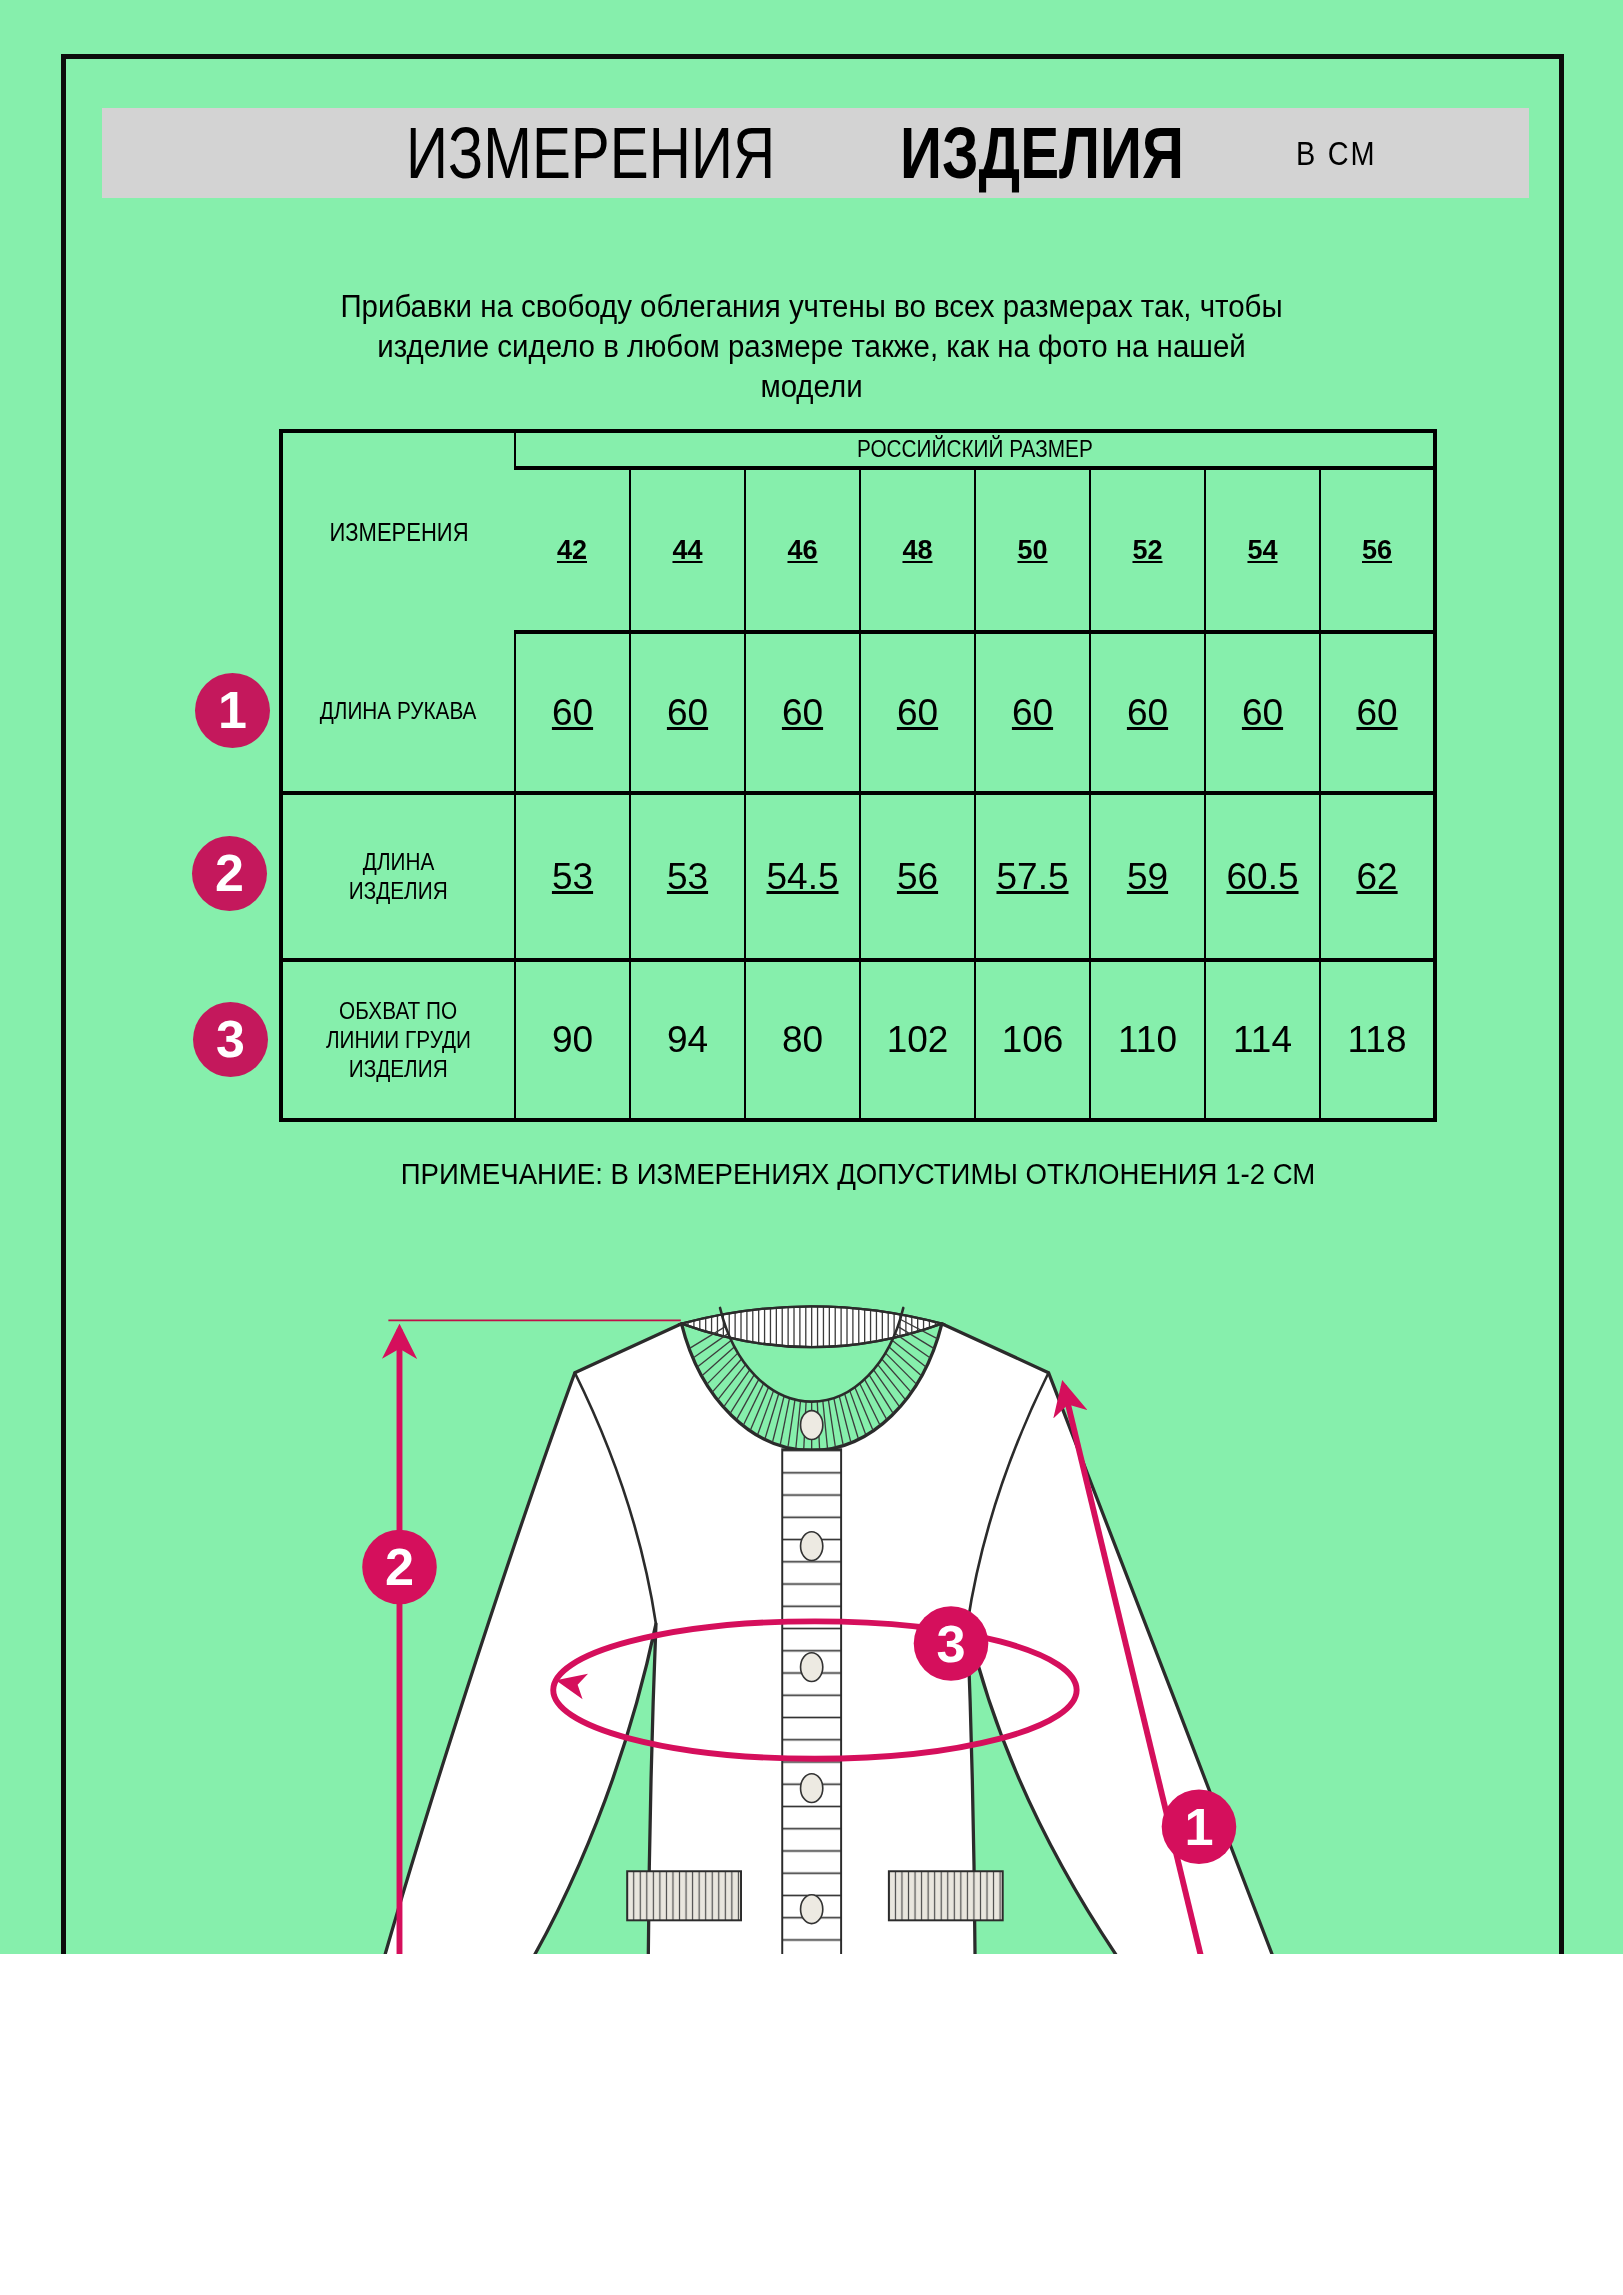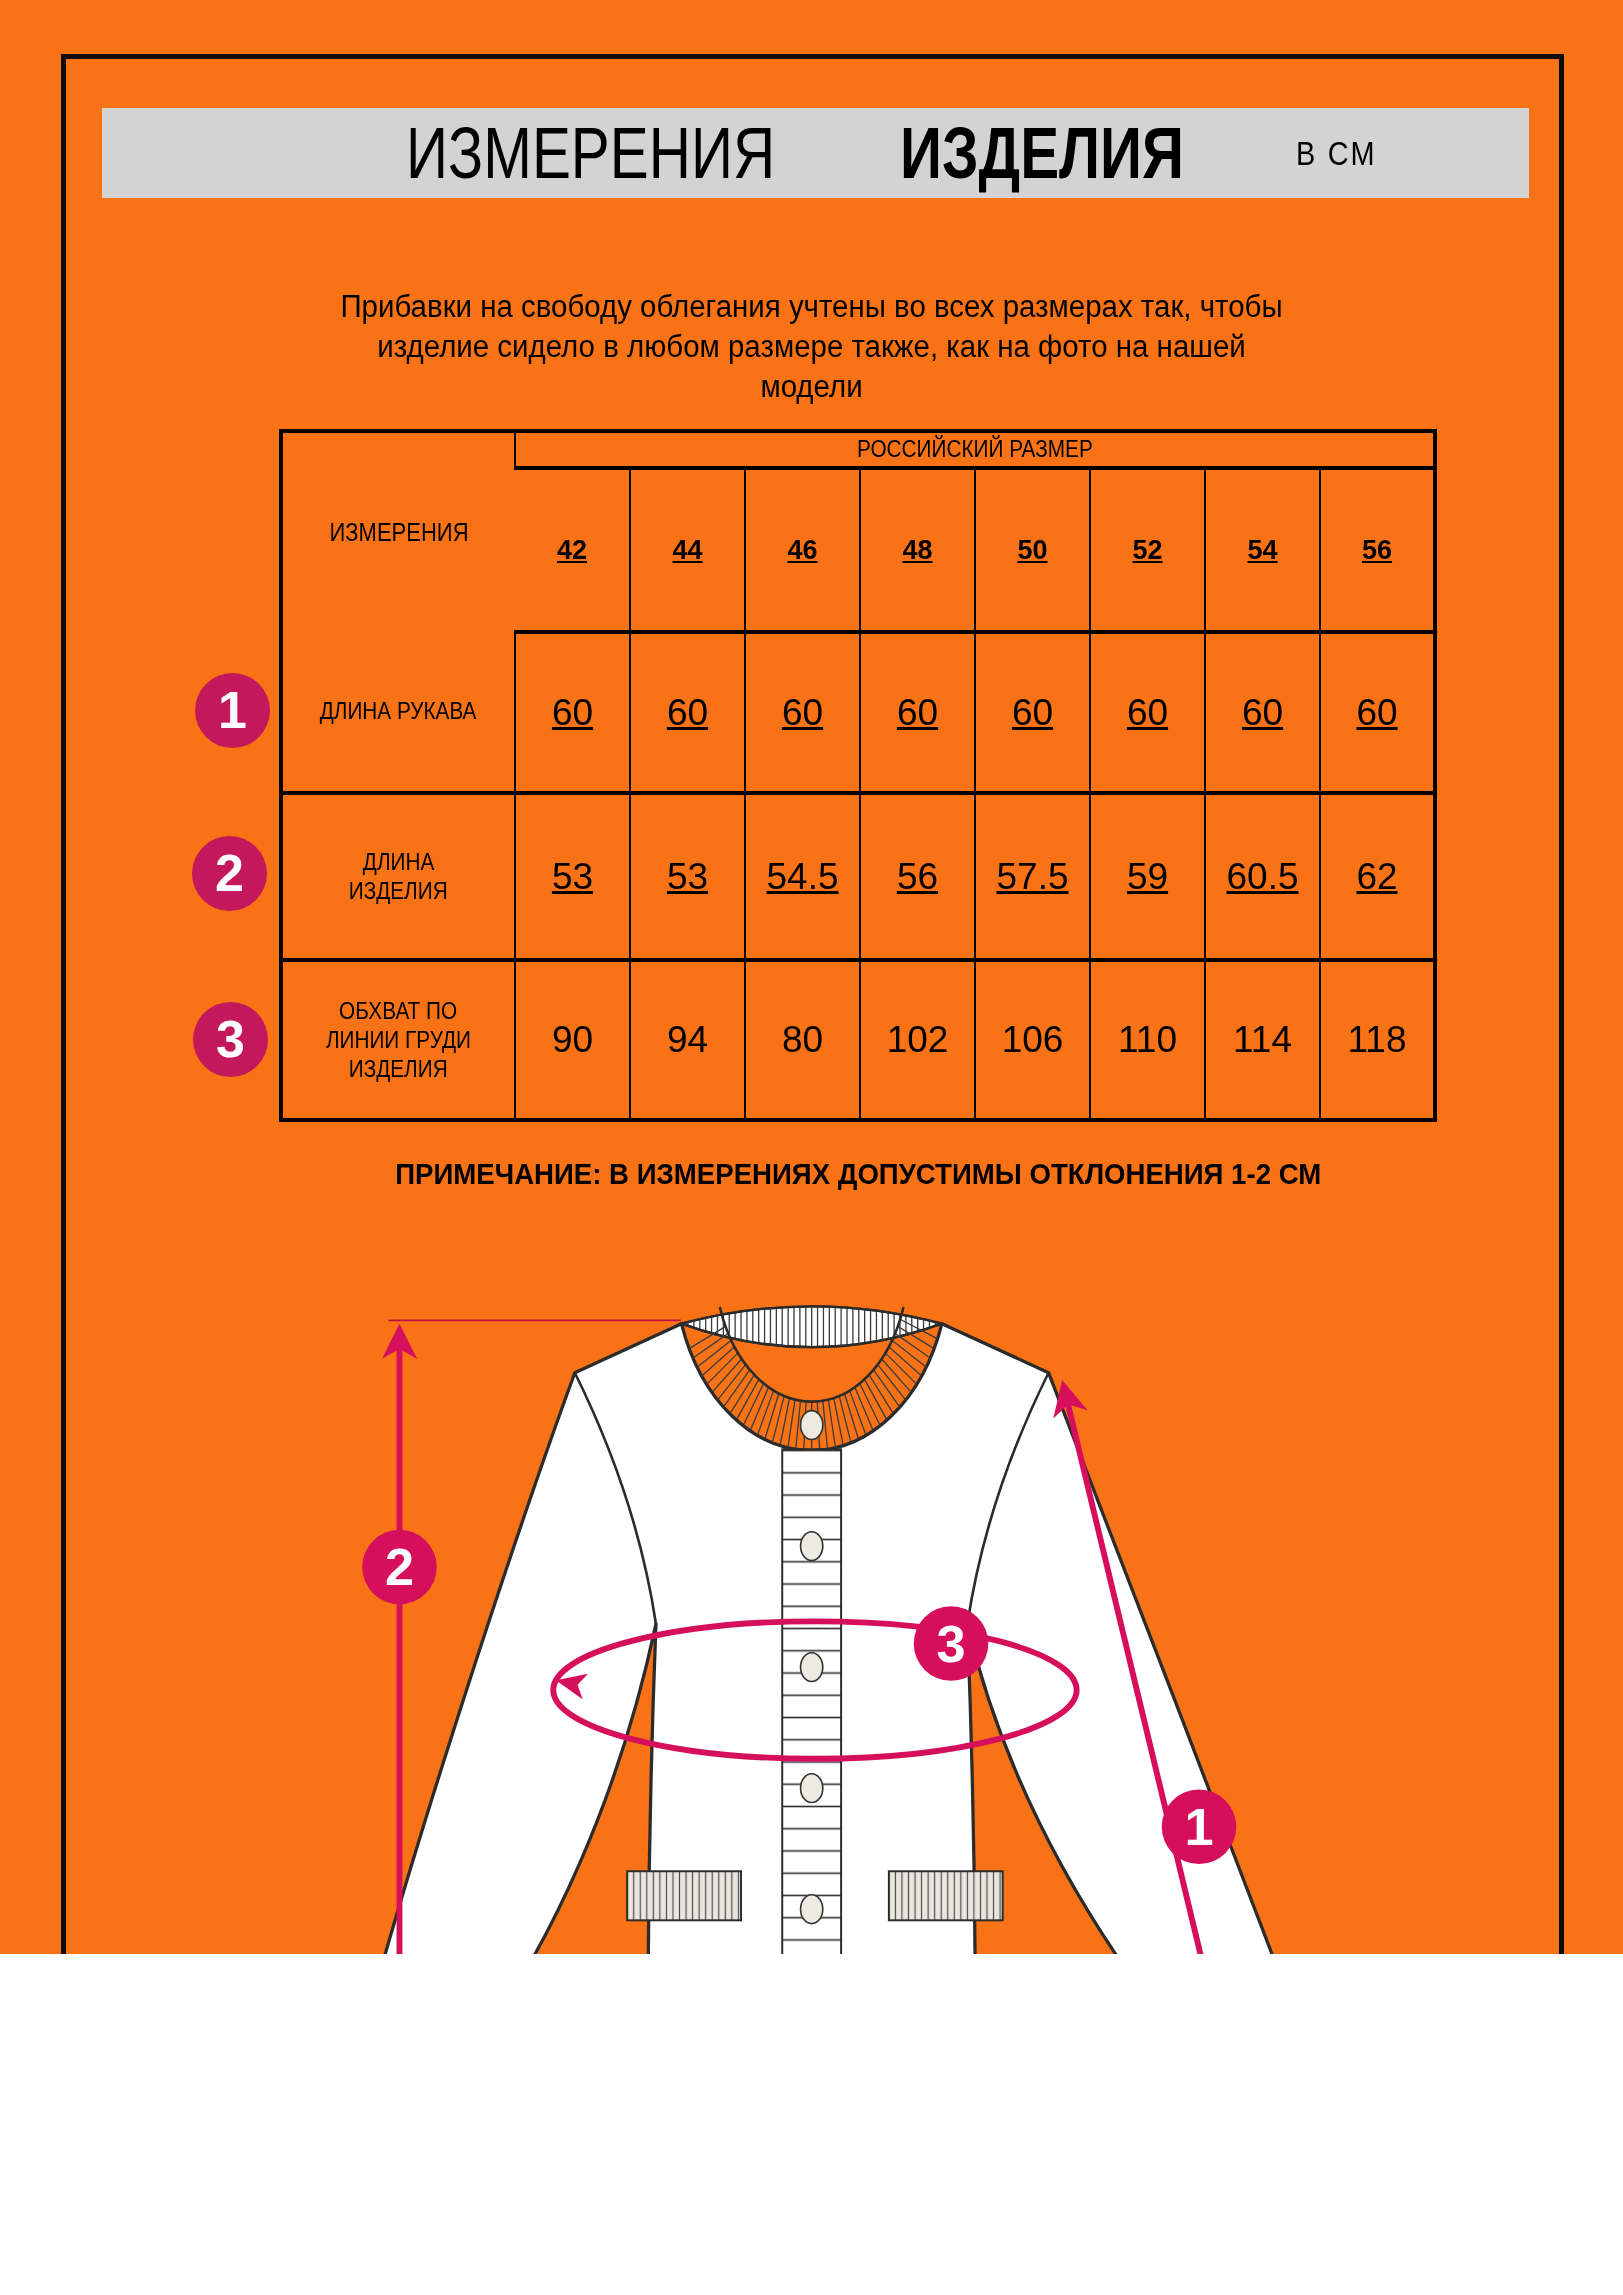--- a/index.html
+++ b/index.html
@@ -1,16 +1,16 @@
 <!DOCTYPE html>
 <html style="--accent: #d50f5c; --accent_dark: #c4185c; --accent_ext: #c01048; --band: #d3d3d3;font-size:10.5px"><head>
 <meta charset="utf-8">
 <style>
   html,body{margin:0;padding:0;background:#fff;}
-  .page{position:relative;width:1623px;height:1954px;background:#f97316;overflow:hidden;
+  .page{position:relative;width:1623px;height:1954px;background:#86efac;overflow:hidden;
         font-family:"Liberation Sans",sans-serif;color:#000;}
   .frame{position:absolute;left:61px;top:54px;width:1493px;height:2155px;border:5.2px solid #0c0c0c;}
   .title-band{position:absolute;left:102px;top:108px;width:1427px;height:90px;background:var(--band);}
   .title-band .w{position:absolute;top:0;height:90px;line-height:90px;white-space:nowrap;
                  transform-origin:left center;}
   .t1{left:304px;font-size:73px;transform:scaleX(.8);}
   .t2{left:798px;font-size:73px;font-weight:bold;transform:scaleX(.8);}
   .t3{left:1194px;font-size:34px;letter-spacing:2.6px;transform:scaleX(.85);}
   .model{position:absolute;left:0;top:228px;width:1623px;text-align:center;font-size:43px;}
   .intro{position:absolute;left:157px;top:287px;width:1309px;text-align:center;font-size:31px;line-height:40px;}
@@ -24,21 +24,21 @@
   .cell-group-hdr{font-size:23.6px;}
   .cell-size{font-size:27px;font-weight:bold;}
   .cell-mlabel{font-size:25px;}
   .cell-rowlabel{font-size:23.6px;line-height:29px;}
   .cell-val{font-size:37px;}
   .cond{display:inline-block;transform:scaleX(.88);transform-origin:center;white-space:nowrap;}
   .row-badge{position:absolute;width:75px;height:75px;border-radius:50%;background:var(--accent_dark);
              color:#fff;font-weight:bold;font-size:52px;text-align:center;line-height:75px;}
   .badge1{left:195px;top:673px;} .badge2{left:192px;top:836px;} .badge3{left:193px;top:1002px;}
   .note{position:absolute;left:279px;top:1157px;width:1158px;text-align:center;
-        font-size:30px;font-weight:bold;}
+        font-size:30px;font-weight:normal;}
   .note span{display:inline-block;transform:scaleX(.92);transform-origin:center;white-space:nowrap;}
   .diagram{position:absolute;left:61px;top:1217px;width:1502px;height:1001px;}
   
   .g-outline{fill:none;stroke:#2b2b2b;stroke-width:5;stroke-linejoin:round;stroke-linecap:round;}
   .g-fill{fill:#ffffff;stroke:none;}
   .g-seam{fill:none;stroke:#2b2b2b;stroke-width:4;stroke-linecap:round;}
   .g-band{fill:#ffffff;stroke:#2b2b2b;stroke-width:3.5;}
   .g-trim{stroke:#2b2b2b;stroke-width:3.5;}
   .g-pocket{stroke:#2b2b2b;stroke-width:3;}
   .g-placket{stroke:#2b2b2b;stroke-width:3;}

